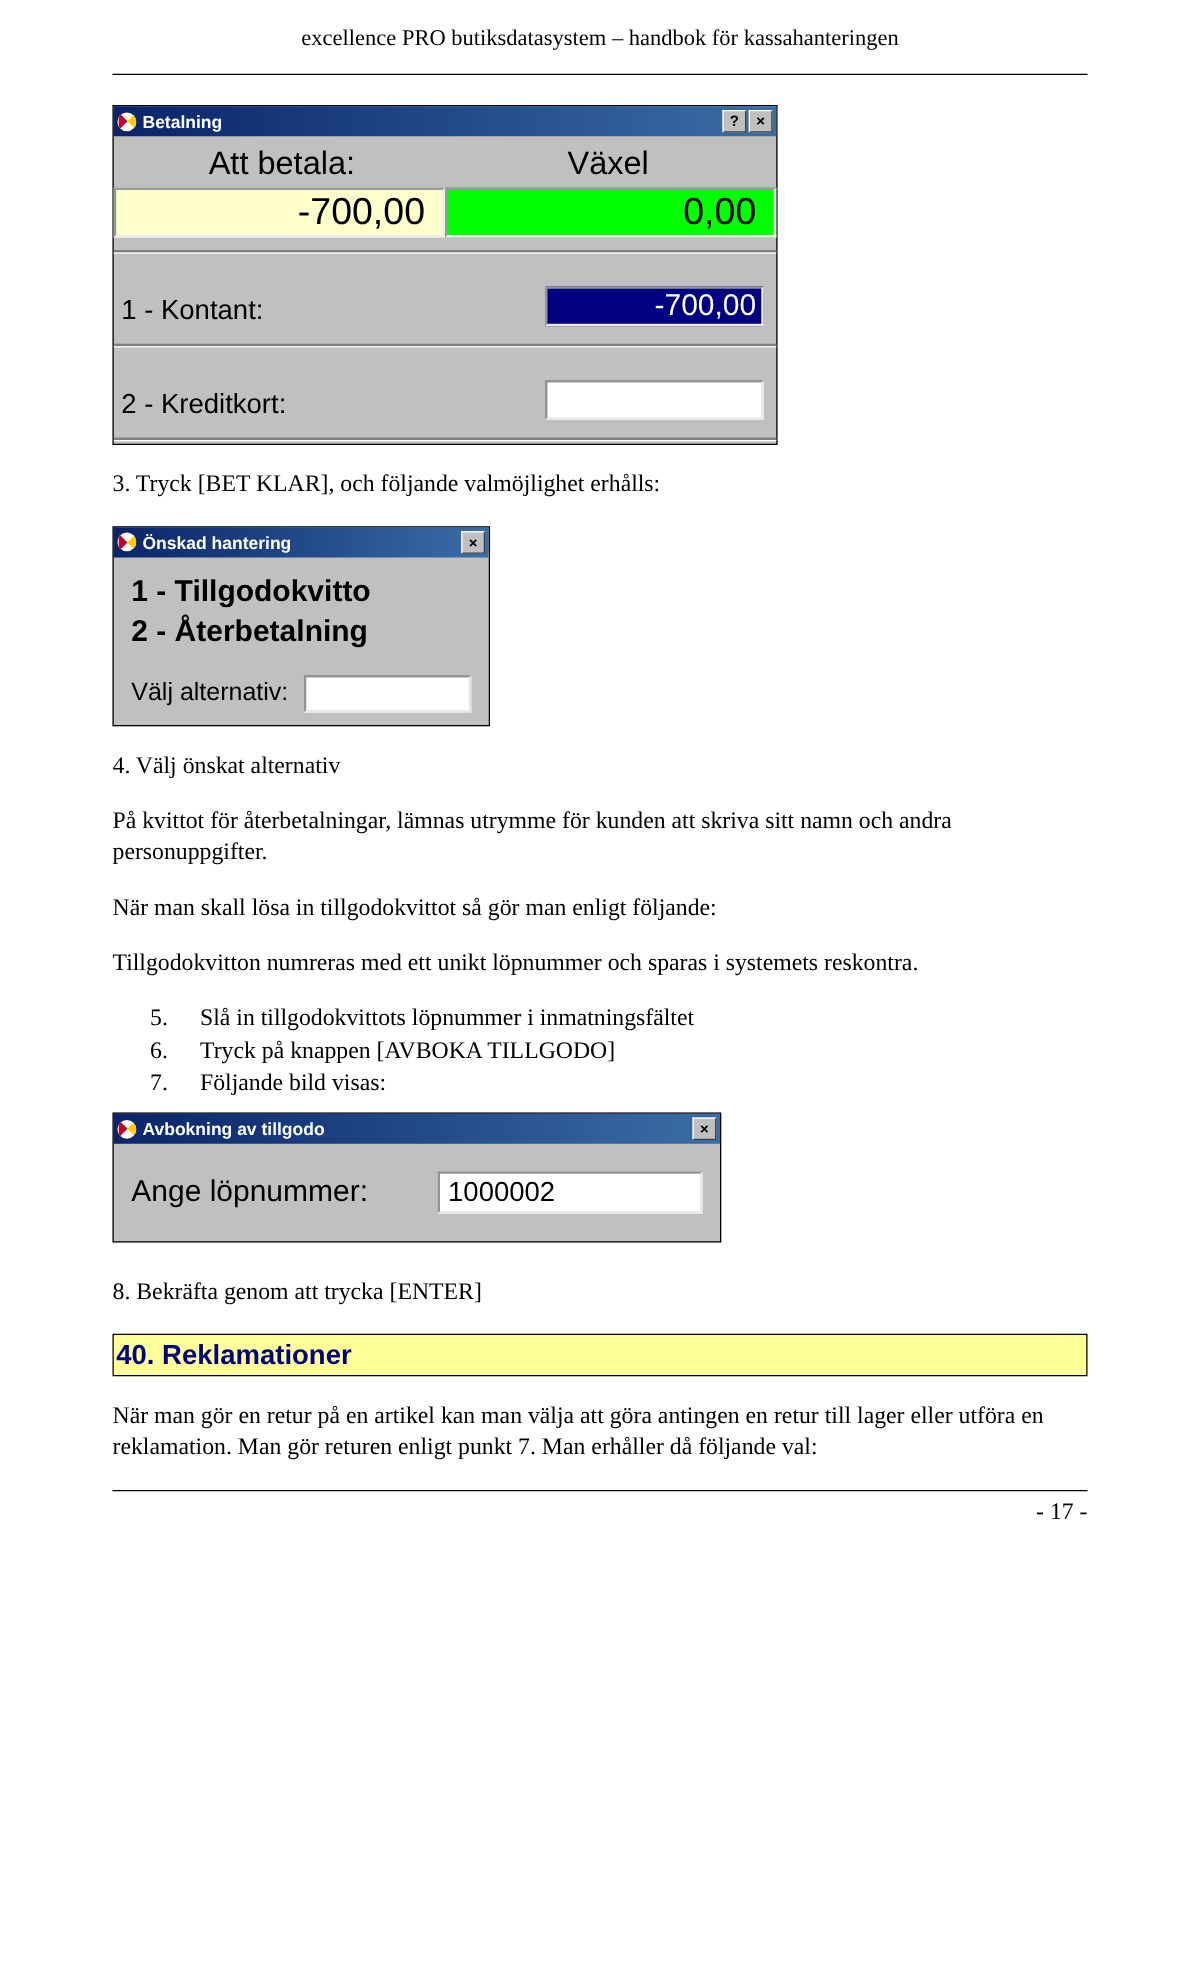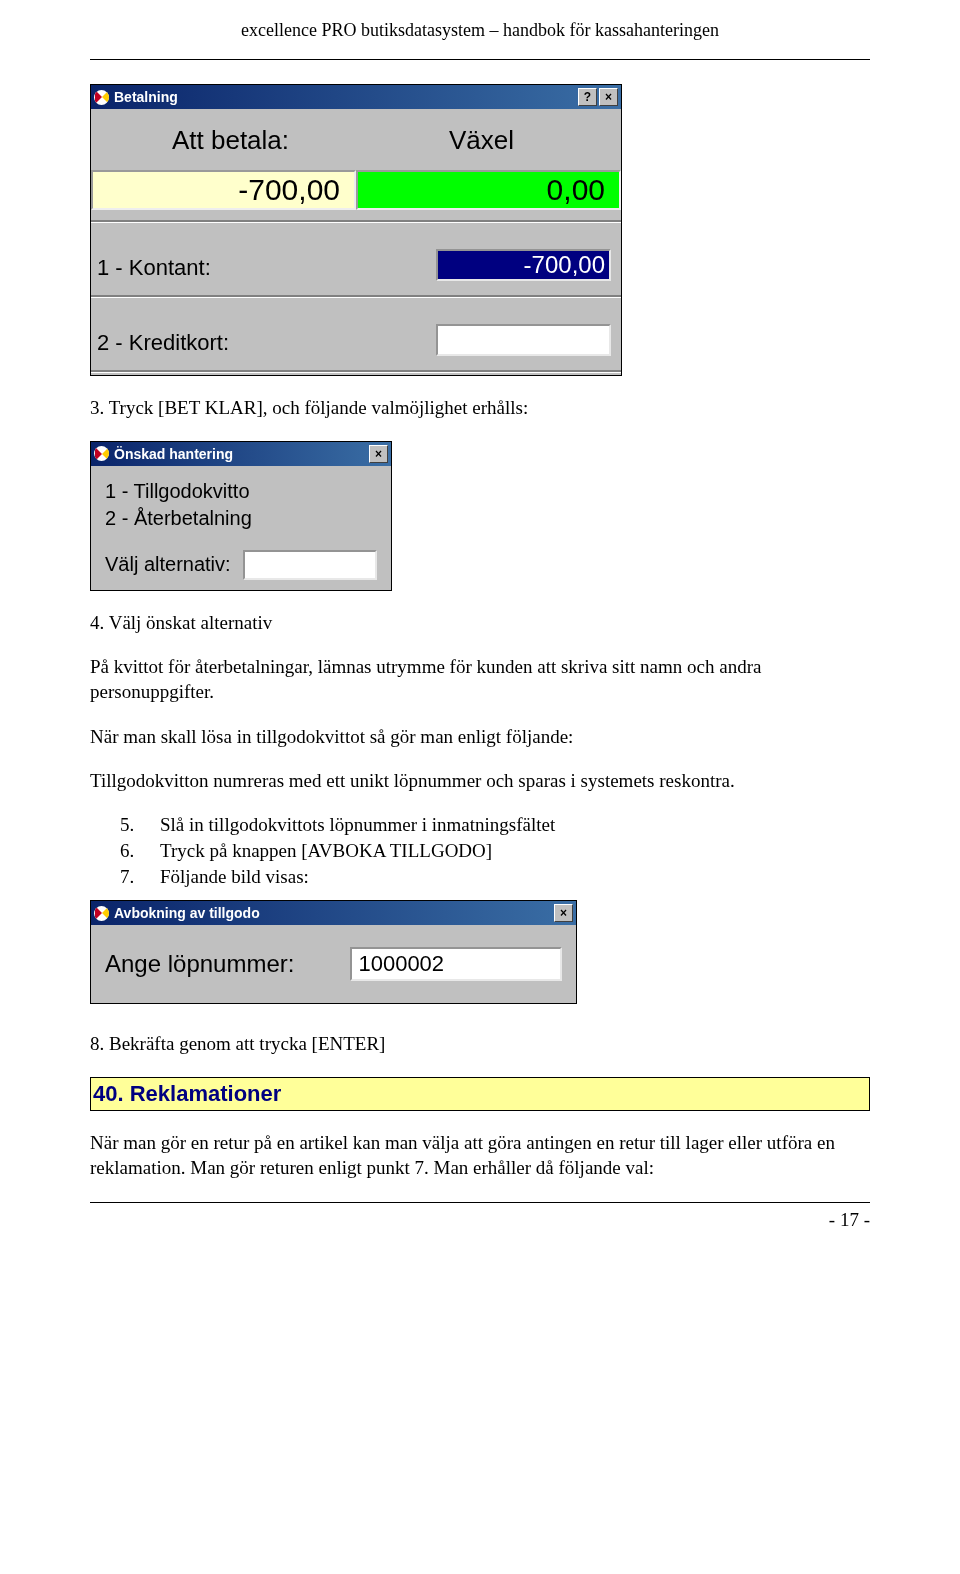--- a/index.html
+++ b/index.html
@@ -89,21 +89,21 @@
   }
 
   .betalning {
     width: 530px;
   }
   .betalning .body {
     padding: 0;
   }
   .bet-top {
     display: flex;
-    padding: 14px;
+    padding: 4px;
   }
   .bet-col {
     flex: 1;
     text-align: center;
   }
   .bet-col .lbl {
     font-size: 26px;
     padding: 2px 0 0 0;
   }
   .bet-val-row { display:flex; }
@@ -150,22 +150,23 @@
 
   
   .onskad {
     width: 300px;
     margin-top: 18px;
   }
   .onskad .body {
     padding: 14px 14px 10px 14px;
   }
   .opt-line {
-    font-size: 20px;
+    font-size: 24px;
     margin-bottom: 4px;
+    font-weight: bold;
   }
   .prompt-row {
     margin-top: 20px;
     display: flex;
     align-items: center;
   }
   .prompt-row .plabel {
     font-size: 20px;
   }
   .prompt-row .pinput {

